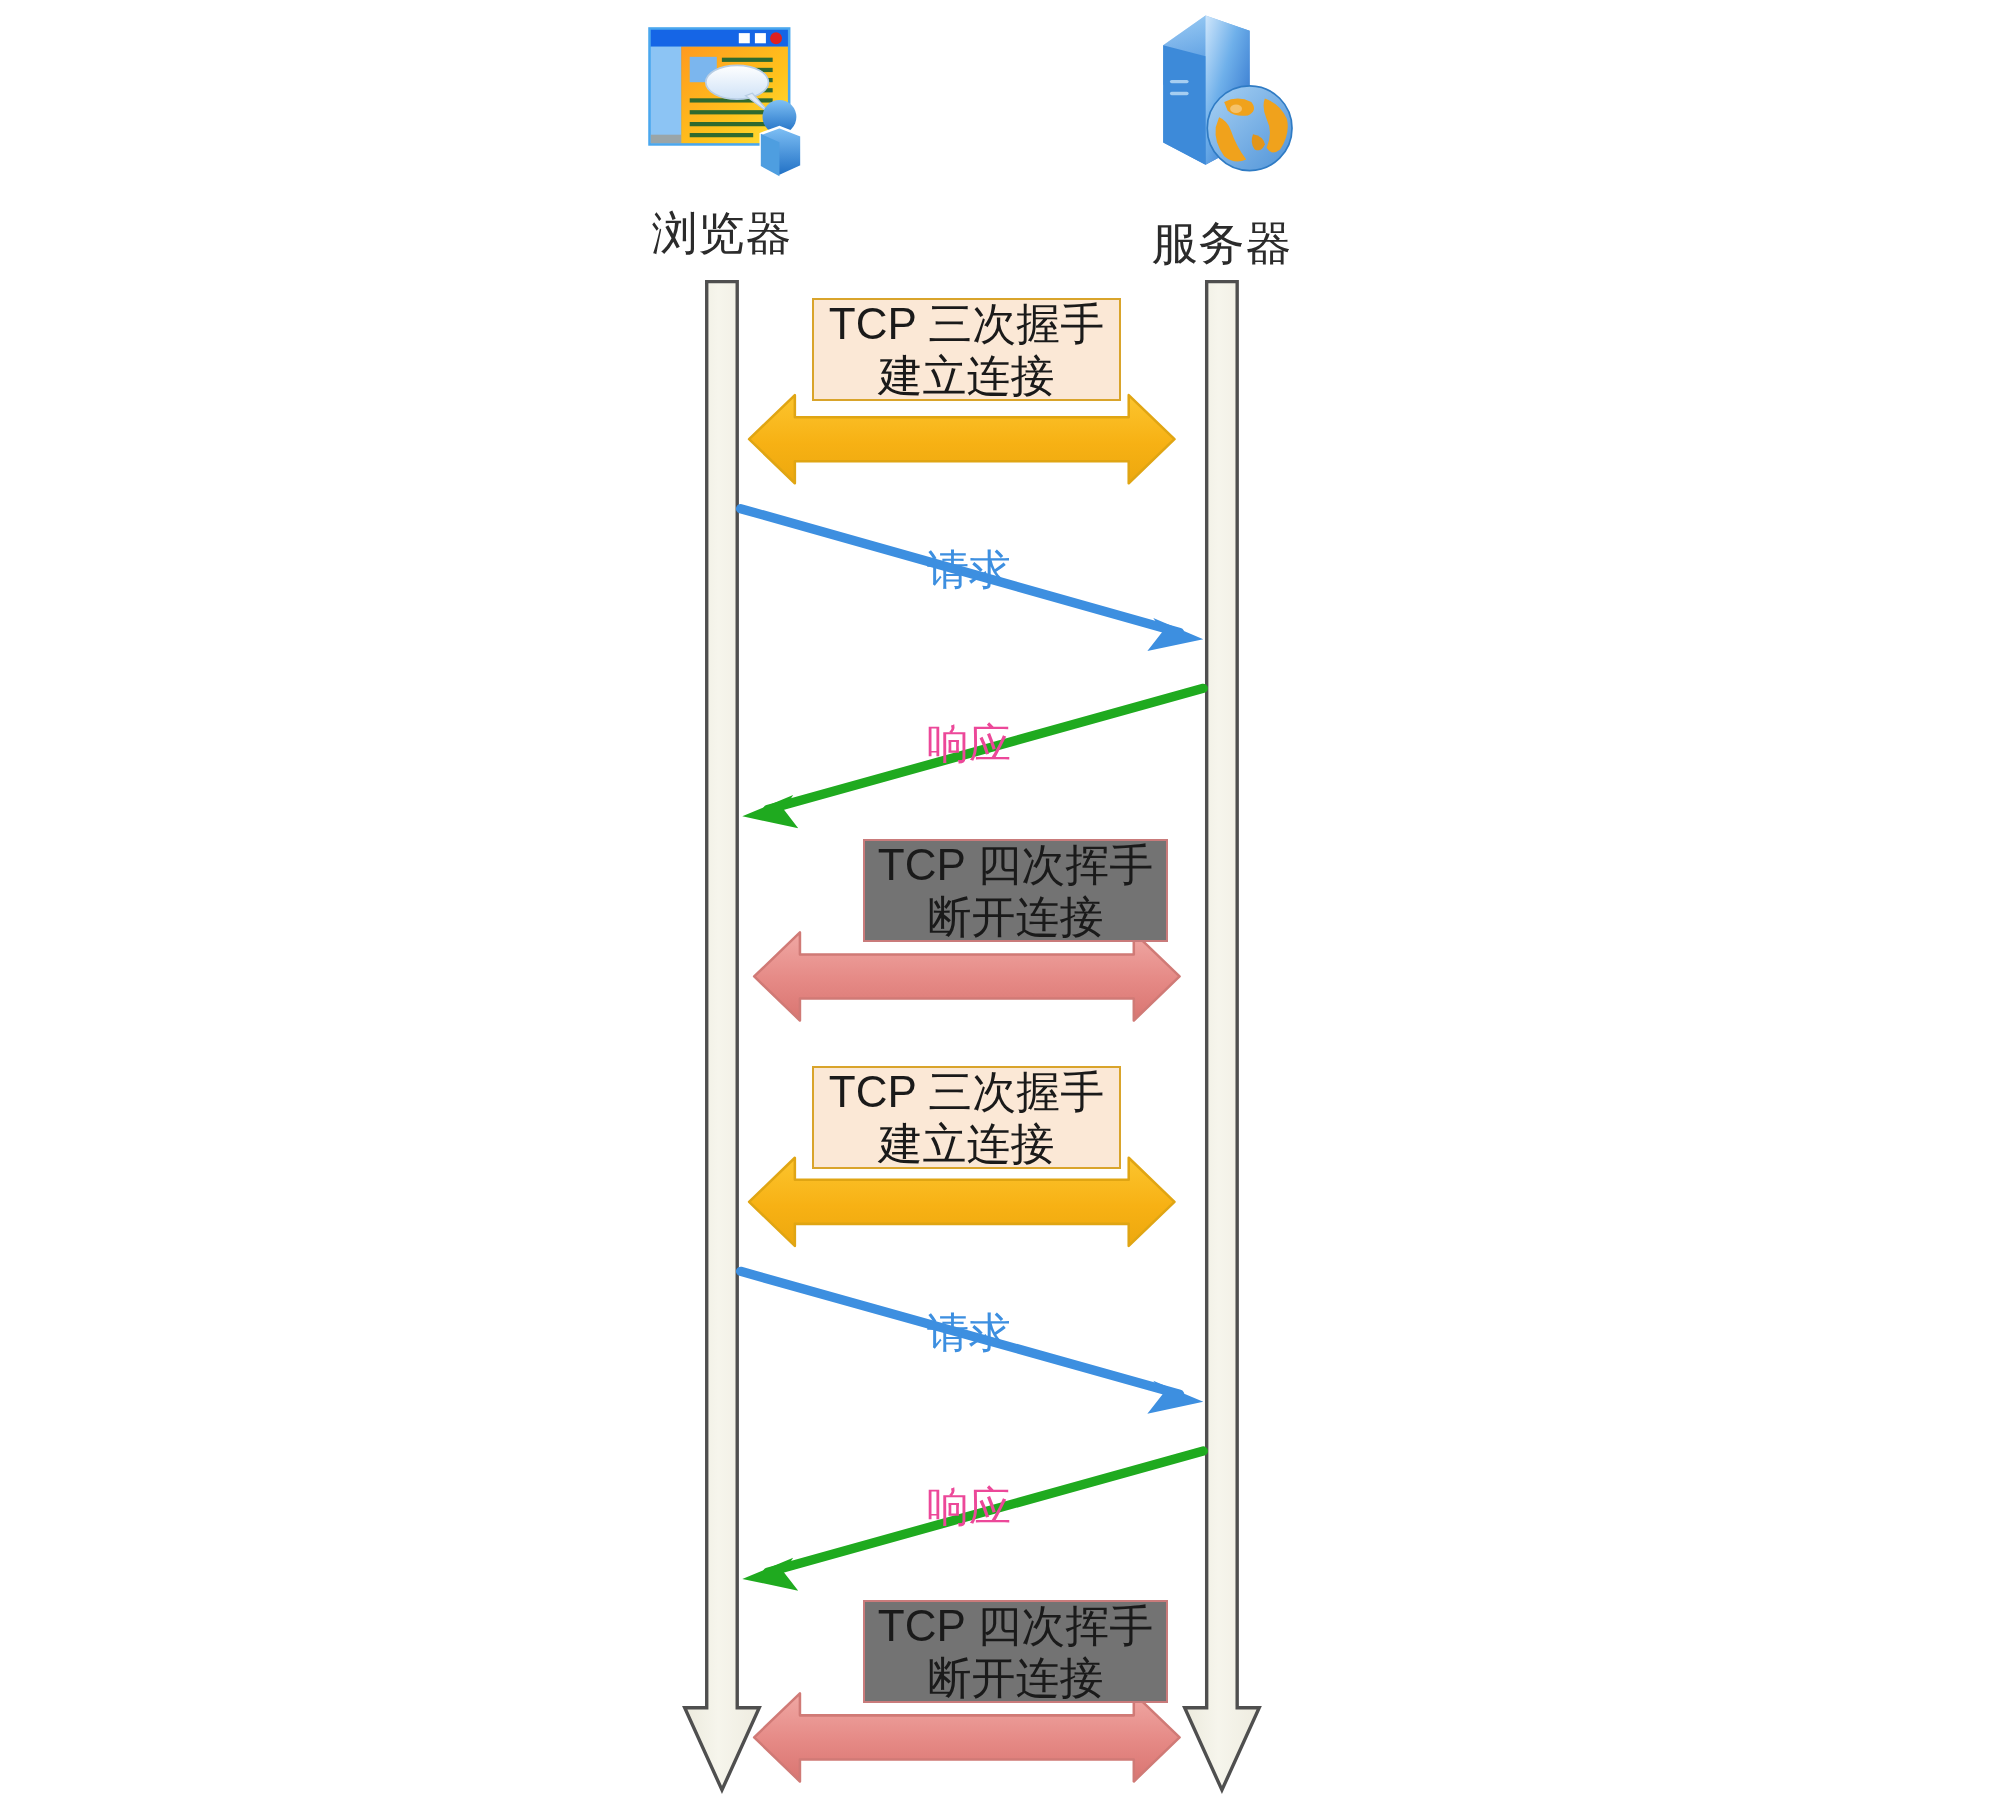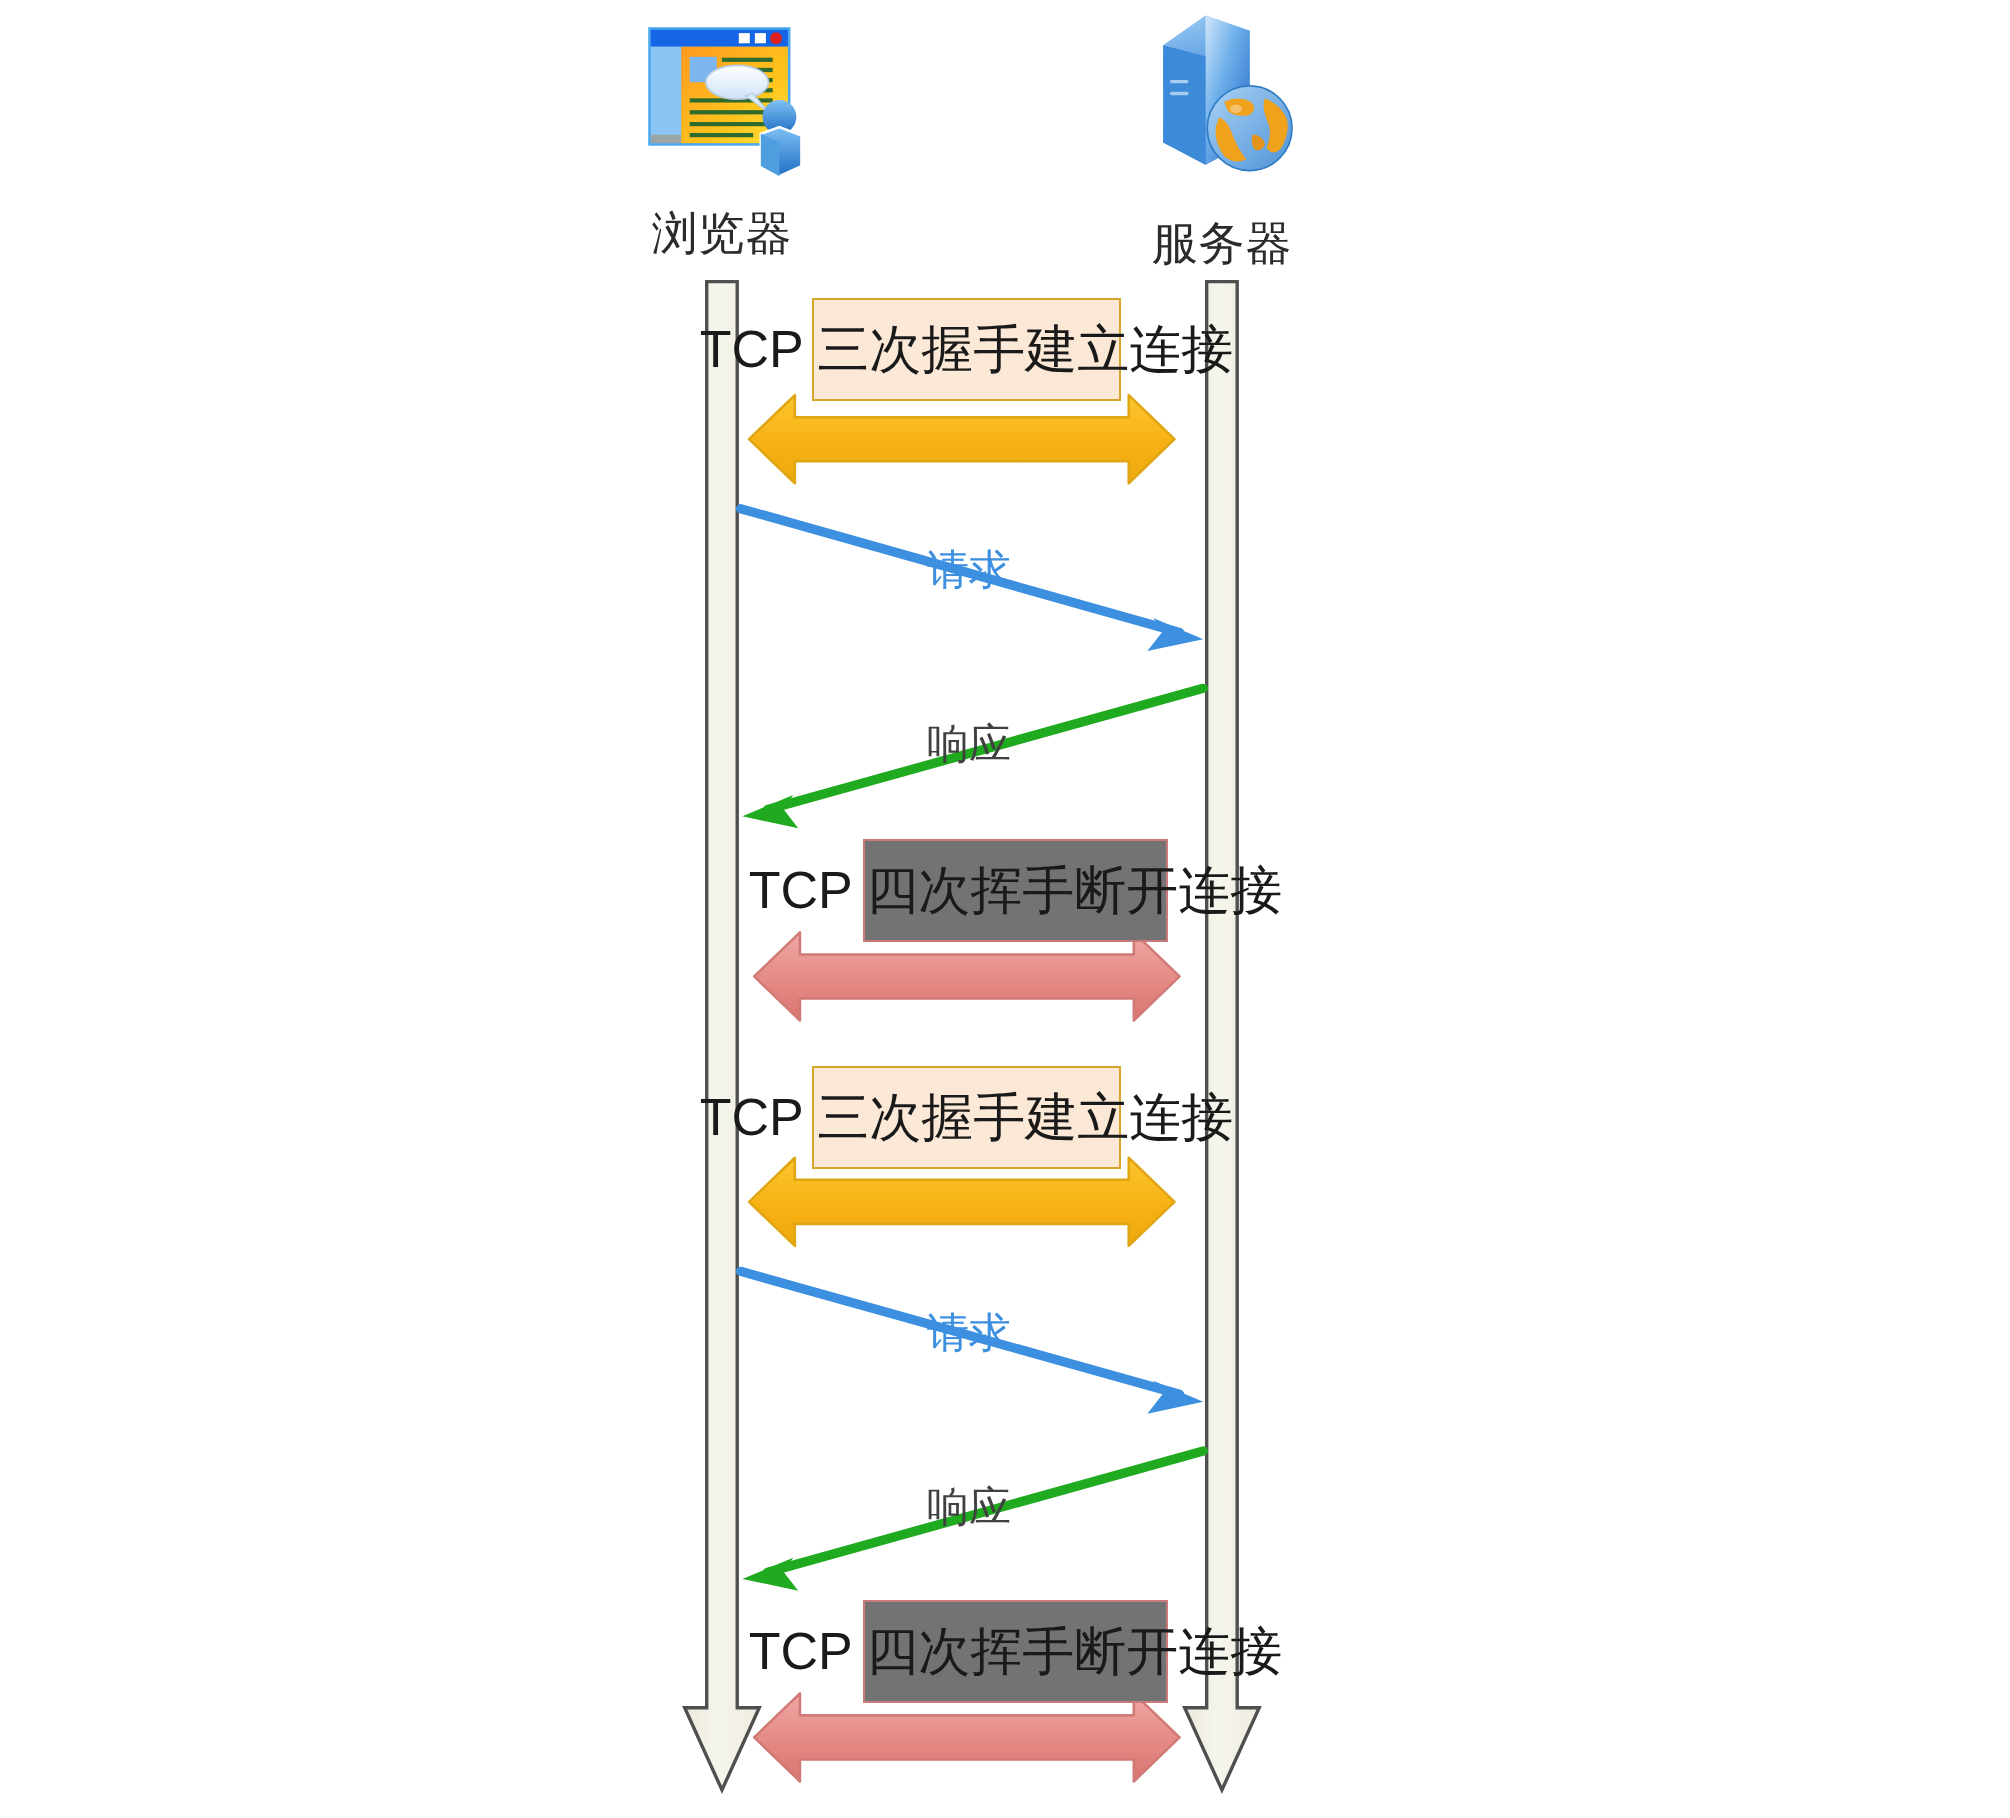--- a/index.html
+++ b/index.html
@@ -35,24 +35,25 @@
     white-space: nowrap;
     font-family: "Liberation Sans", "DejaVu Sans", sans-serif;
   }
 
   
   .msg-box {
     position: absolute;
     box-sizing: border-box;
     text-align: left;
     display: flex;
+    flex-direction: column;
     justify-content: center;
     align-items: center;
     line-height: 1.18;
-    font-size: 52px;
+    font-size: 44px;
     color: #1a1a1a;
     padding: 5.1px 8.5px;
   }
   .msg-box .l1, .msg-box .l2 { display: block; white-space: nowrap; }
   .box-connect {
     background: #fbe8d6;
     border: 2.5px solid #d9a42b;
   }
   .box-close {
     background: #737373;
@@ -61,21 +62,21 @@
   }
 
   
   .arrow-label {
     position: absolute;
     font-size: 42px;
     white-space: nowrap;
     font-family: Liberation Sans, sans-serif;
   }
   .lab-request { color: #3d8fe0; }
-  .lab-response { color: #404040; text-align: right; }
+  .lab-response { color: #ec4899; text-align: right; }
 
   svg { display: block; }
 </style>
 </head>
 <body>
 
 <div id="stage">
 
   <svg class="abs" style="left:0;top:0;" width="2010" height="1819" viewBox="0 0 2372 2146">
     <defs>

